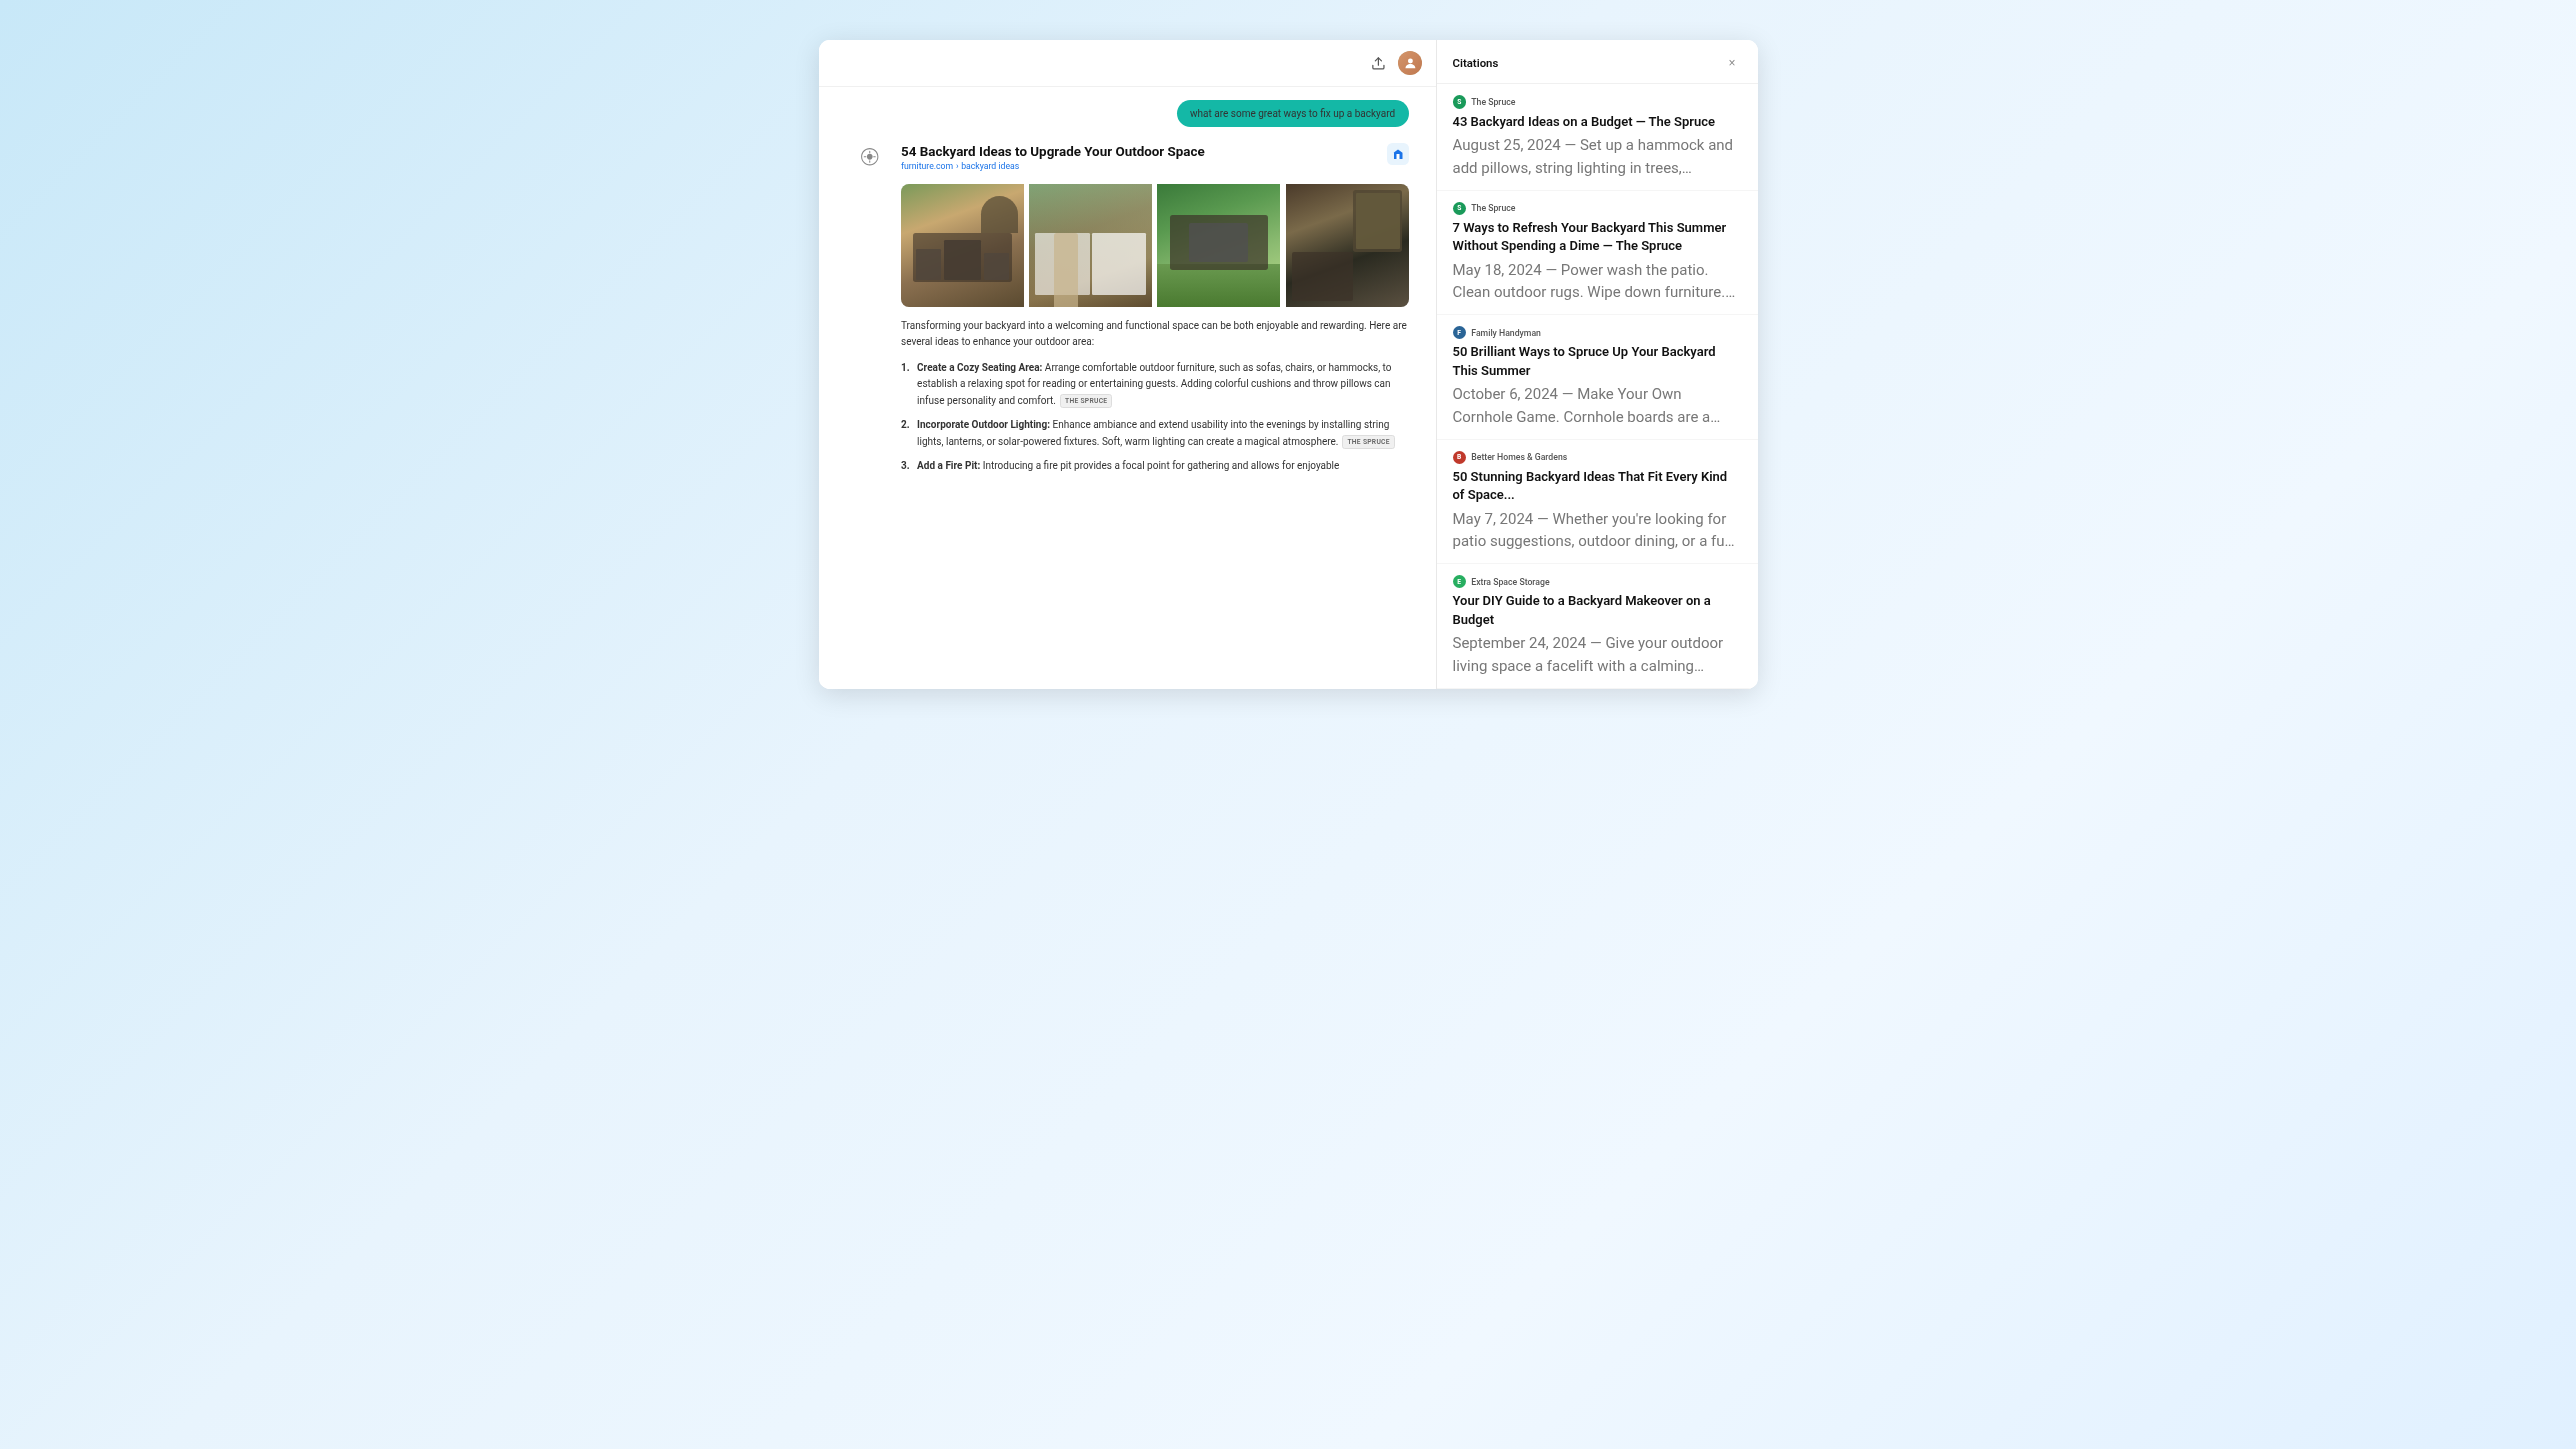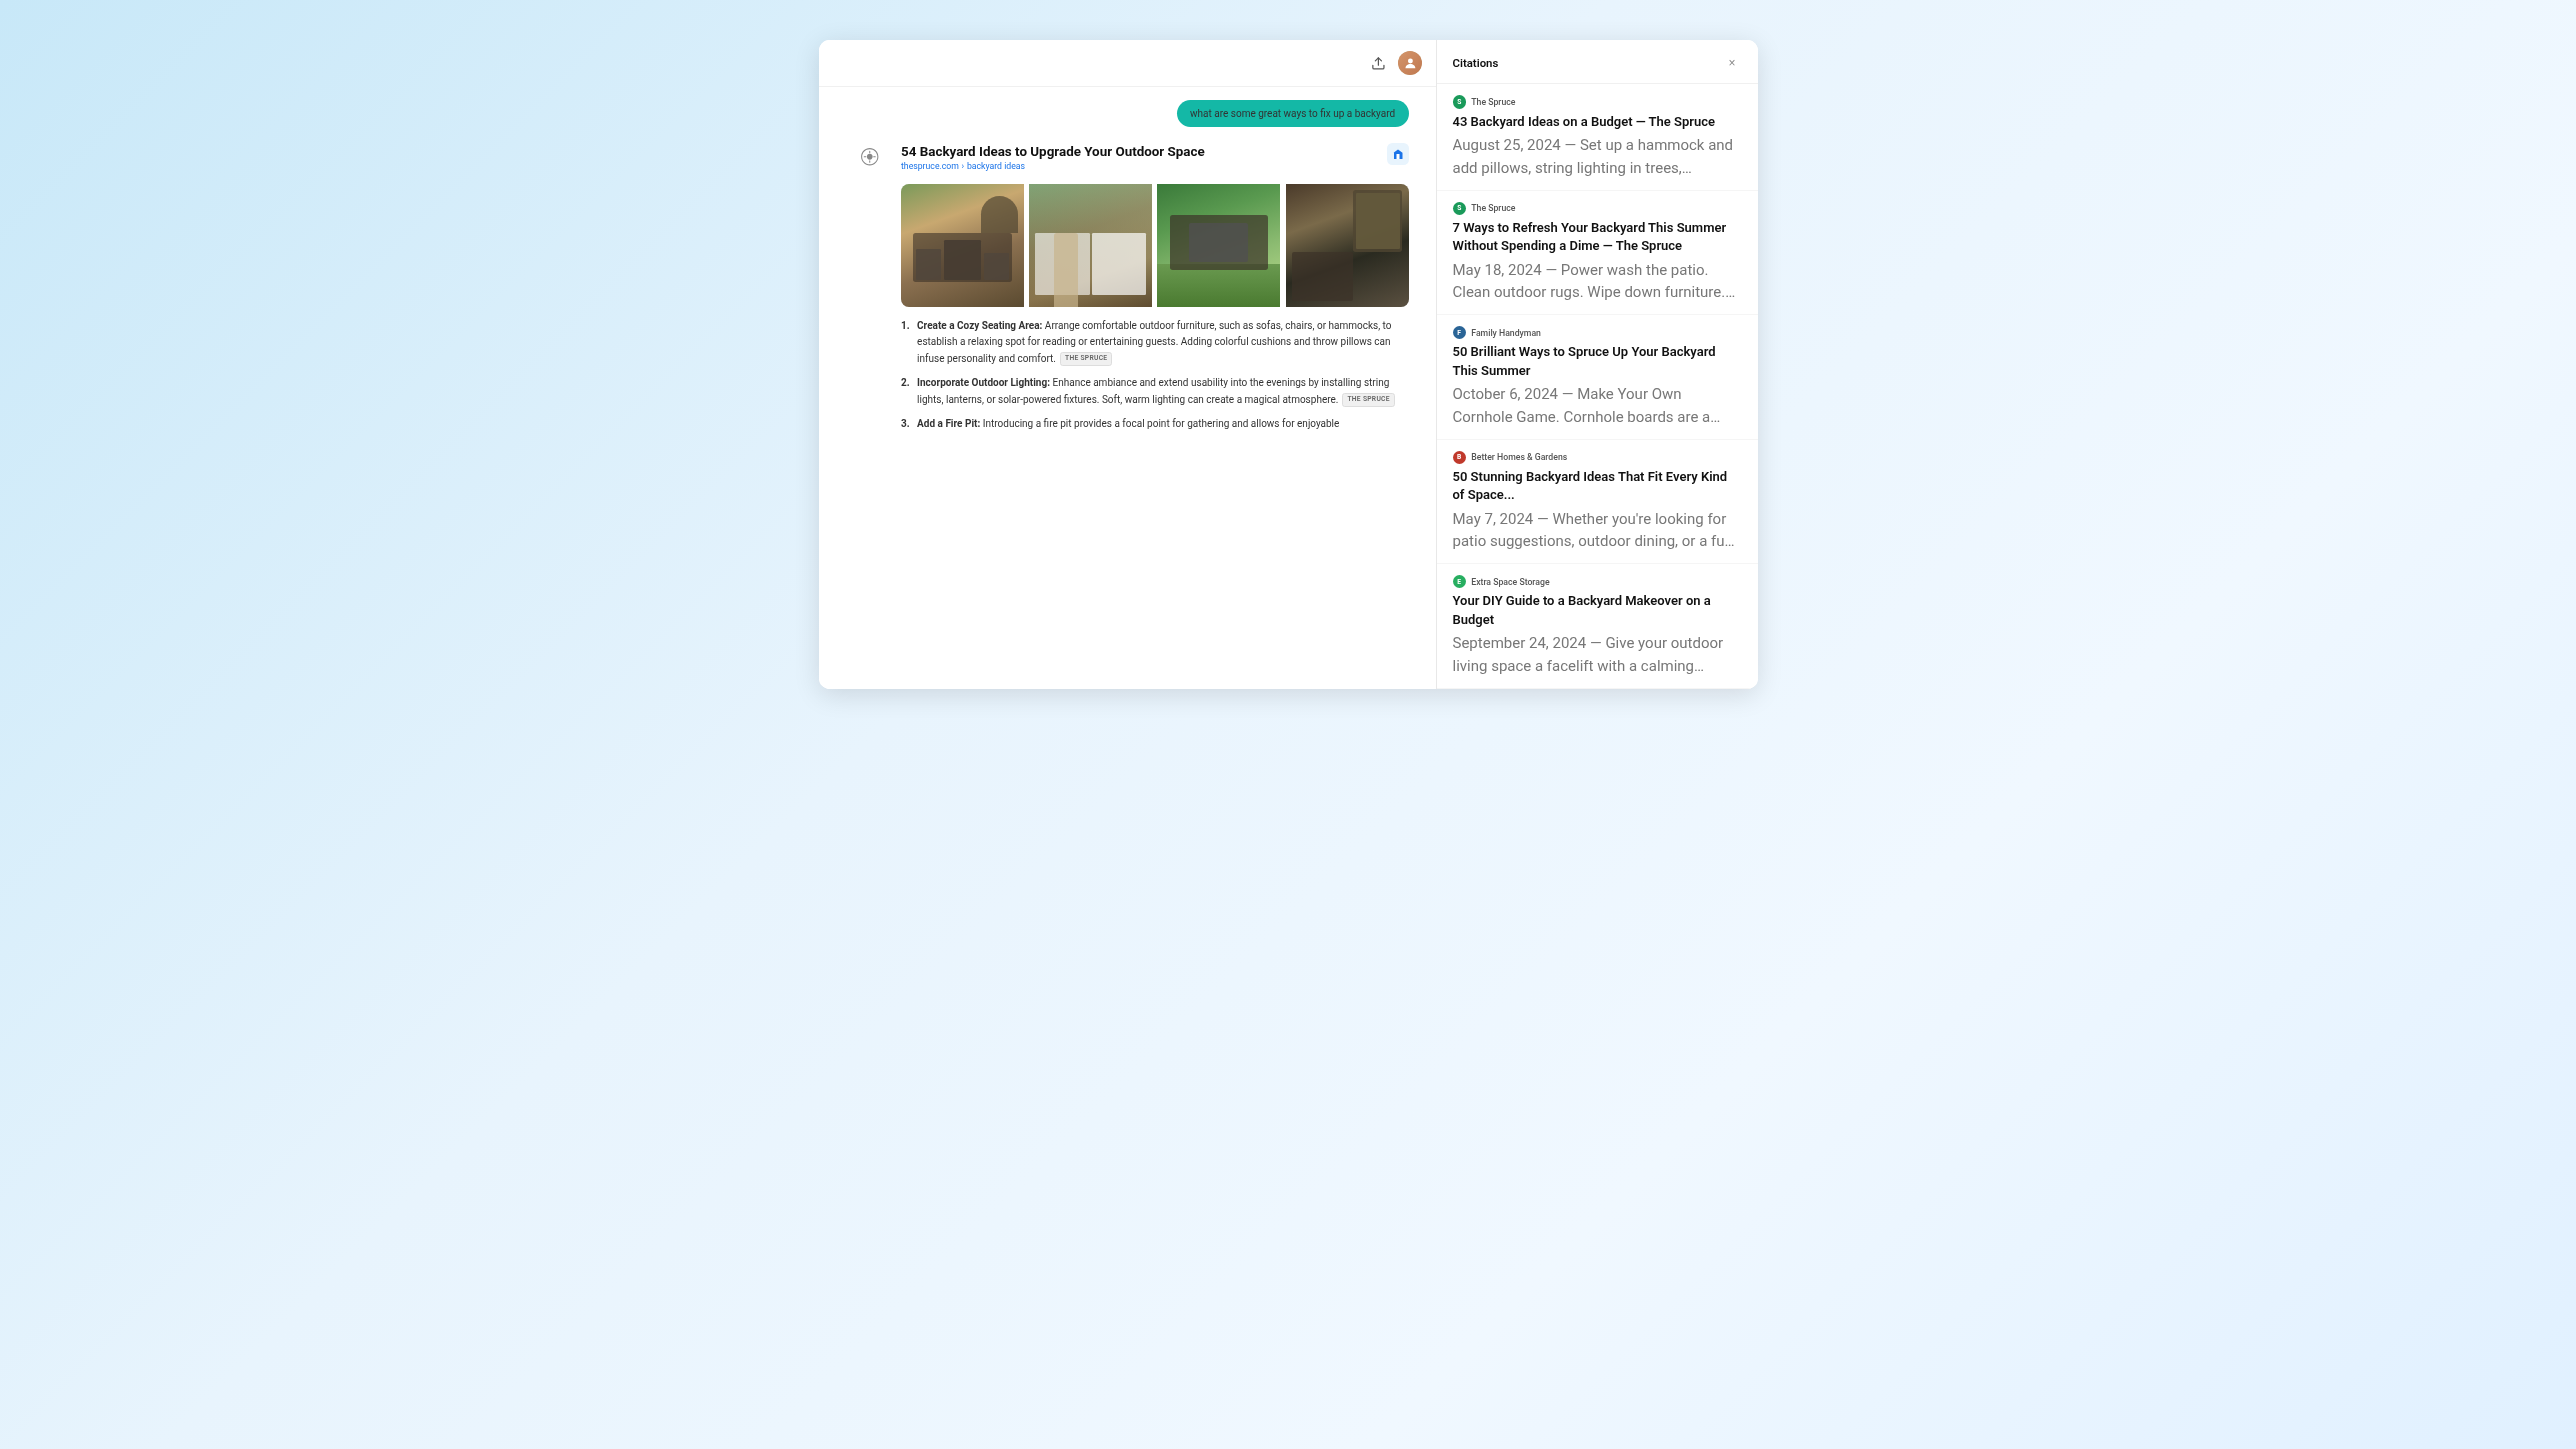--- a/index.html
+++ b/index.html
@@ -359,21 +359,21 @@
             <path d="M15 20.5c0-3 2.2-5.5 5.5-5.5S26 17.5 26 20.5s-2.2 5.5-5.5 5.5S15 23.5 15 20.5z" fill="#888"></path>
             <path d="M20.5 10v3M20.5 28v3M10 20.5h3M28 20.5h3" stroke="#888" stroke-width="2" stroke-linecap="round"></path>
           </svg>
         </div>
 
         <div class="response-content">
           <div class="response-header">
             <div>
               <div class="response-title">54 Backyard Ideas to Upgrade Your Outdoor Space</div>
               <div class="source-link">
-                <span>thespruce.com</span>
+                <span>furniture.com</span>
                 <span>›</span>
                 <span>backyard ideas</span>
               </div>
             </div>
             <button class="home-icon-btn">
               <svg width="12" height="12" viewBox="0 0 24 24" fill="#1a73e8">
                 <path d="M3 9.5L12 3l9 6.5V21a1 1 0 01-1 1H5a1 1 0 01-1-1V9.5z"></path>
                 <path d="M9 22V12h6v10" fill="white"></path>
               </svg>
             </button>
@@ -411,20 +411,21 @@
             <div class="image-cell">
               <div style="width:100%;height:100%;background:linear-gradient(160deg,#4a3a2a 0%,#7a6a4a 30%,#2a2a20 60%,#5a5040 100%);position:relative;">
                 <div style="position:absolute;top:5%;right:5%;width:40%;height:50%;background:rgba(80,70,50,0.8);border-radius:2.7px;padding:2.7px;">
                   <div style="width:100%;height:100%;background:rgba(100,90,60,0.9);border-radius:1.3px;"></div>
                 </div>
                 <div style="position:absolute;bottom:5%;left:5%;width:50%;height:40%;background:rgba(60,50,40,0.7);border-radius:2px;"></div>
               </div>
             </div>
           </div>
 
+          <p class="response-text">Transforming your backyard into a welcoming and functional space can be both enjoyable and rewarding. Here are several ideas to enhance your outdoor area:</p>
 
           <ol class="response-list">
             <li>
               <span class="list-num">1.</span>
               <span class="list-text">
                 <strong>Create a Cozy Seating Area:</strong><span> Arrange comfortable outdoor furniture, such as sofas, chairs, or hammocks, to establish a relaxing spot for reading or entertaining guests. Adding colorful cushions and throw pillows can infuse personality and comfort.</span><span class="citation-badge">THE SPRUCE</span>
               </span>
             </li>
             <li>
               <span class="list-num">2.</span>

